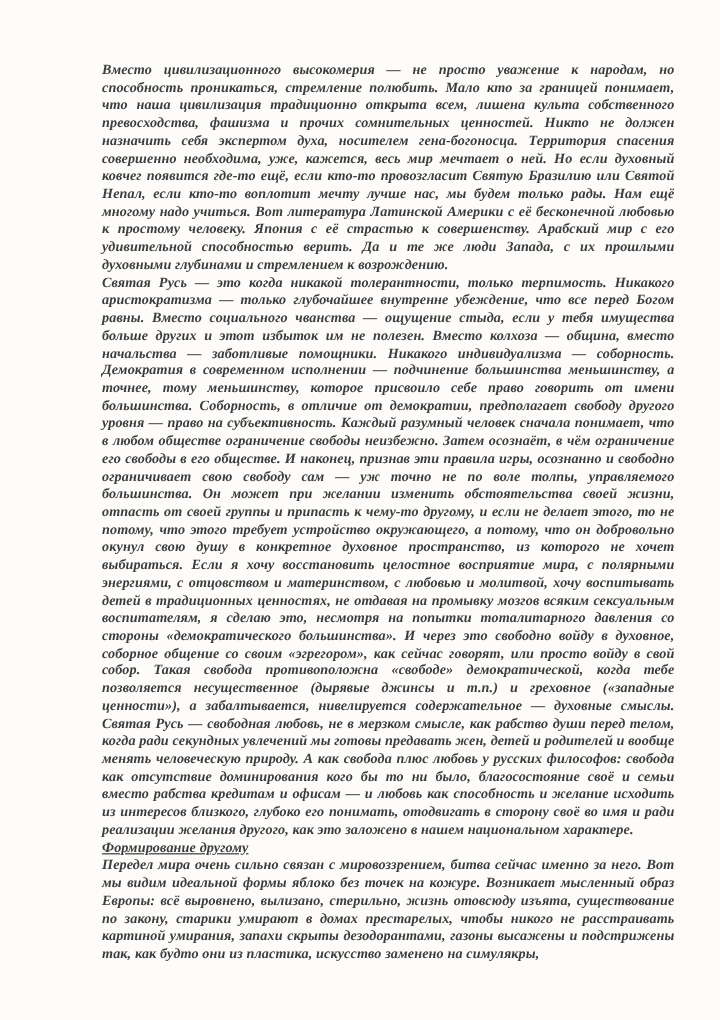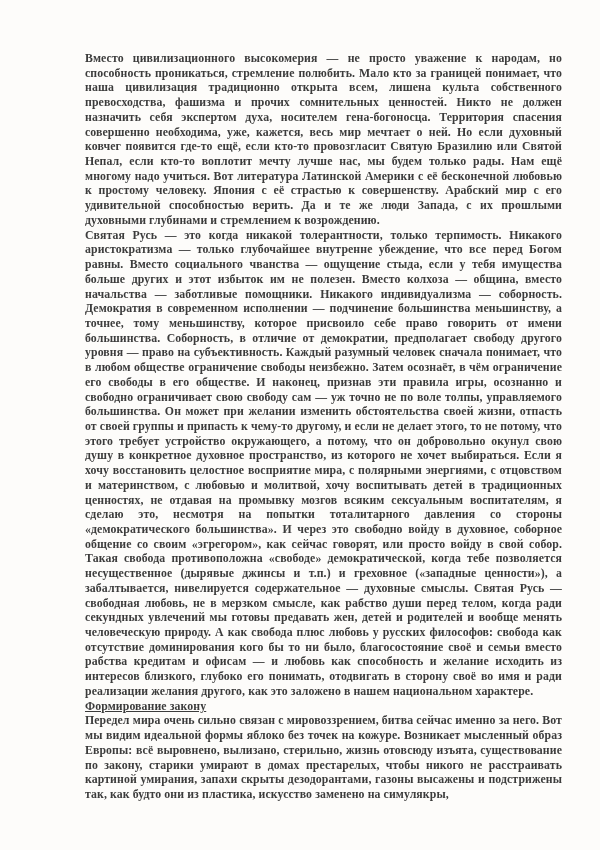--- a/index.html
+++ b/index.html
@@ -15,20 +15,21 @@
       overflow: hidden;
       font-family: "Liberation Serif", serif;
     }
     .text-block {
       position: absolute;
       left: 85px;
       top: 51px;
       width: 477px;
       color: #3c3c3c;
       font-weight: 700;
+      font-style: italic;
       font-size: 11.8px;
       line-height: 14.72px;
       text-align: justify;
       letter-spacing: 0.1px;
     }
     .text-block p {
       margin: 0;
       padding: 0;
       text-indent: 0;
     }
@@ -37,16 +38,16 @@
       text-align: left;
     }
   </style>
 </head>
 <body>
 
 <div class="page">
   <div class="text-block">
     <p>Вместо цивилизационного высокомерия — не просто уважение к народам, но способность проникаться, стремление полюбить. Мало кто за границей понимает, что наша цивилизация традиционно открыта всем, лишена культа собственного превосходства, фашизма и прочих сомнительных ценностей. Никто не должен назначить себя экспертом духа, носителем гена-богоносца. Территория спасения совершенно необходима, уже, кажется, весь мир мечтает о ней. Но если духовный ковчег появится где-то ещё, если кто-то провозгласит Святую Бразилию или Святой Непал, если кто-то воплотит мечту лучше нас, мы будем только рады. Нам ещё многому надо учиться. Вот литература Латинской Америки с её бесконечной любовью к простому человеку. Япония с её страстью к совершенству. Арабский мир с его удивительной способностью верить. Да и те же люди Запада, с их прошлыми духовными глубинами и стремлением к возрождению.</p>
     <p>Святая Русь — это когда никакой толерантности, только терпимость. Никакого аристократизма — только глубочайшее внутренне убеждение, что все перед Богом равны. Вместо социального чванства — ощущение стыда, если у тебя имущества больше других и этот избыток им не полезен. Вместо колхоза — община, вместо начальства — заботливые помощники. Никакого индивидуализма — соборность. Демократия в современном исполнении — подчинение большинства меньшинству, а точнее, тому меньшинству, которое присвоило себе право говорить от имени большинства. Соборность, в отличие от демократии, предполагает свободу другого уровня — право на субъективность. Каждый разумный человек сначала понимает, что в любом обществе ограничение свободы неизбежно. Затем осознаёт, в чём ограничение его свободы в его обществе. И наконец, признав эти правила игры, осознанно и свободно ограничивает свою свободу сам — уж точно не по воле толпы, управляемого большинства. Он может при желании изменить обстоятельства своей жизни, отпасть от своей группы и припасть к чему-то другому, и если не делает этого, то не потому, что этого требует устройство окружающего, а потому, что он добровольно окунул свою душу в конкретное духовное пространство, из которого не хочет выбираться. Если я хочу восстановить целостное восприятие мира, с полярными энергиями, с отцовством и материнством, с любовью и молитвой, хочу воспитывать детей в традиционных ценностях, не отдавая на промывку мозгов всяким сексуальным воспитателям, я сделаю это, несмотря на попытки тоталитарного давления со стороны «демократического большинства». И через это свободно войду в духовное, соборное общение со своим «эгрегором», как сейчас говорят, или просто войду в свой собор. Такая свобода противоположна «свободе» демократической, когда тебе позволяется несущественное (дырявые джинсы и т.п.) и греховное («западные ценности»), а забалтывается, нивелируется содержательное — духовные смыслы. Святая Русь — свободная любовь, не в мерзком смысле, как рабство души перед телом, когда ради секундных увлечений мы готовы предавать жен, детей и родителей и вообще менять человеческую природу. А как свобода плюс любовь у русских философов: свобода как отсутствие доминирования кого бы то ни было, благосостояние своё и семьи вместо рабства кредитам и офисам — и любовь как способность и желание исходить из интересов близкого, глубоко его понимать, отодвигать в сторону своё во имя и ради реализации желания другого, как это заложено в нашем национальном характере.</p>
-    <p class="section-heading">Формирование закону</p>
+    <p class="section-heading">Формирование другому</p>
     <p>Передел мира очень сильно связан с мировоззрением, битва сейчас именно за него. Вот мы видим идеальной формы яблоко без точек на кожуре. Возникает мысленный образ Европы: всё выровнено, вылизано, стерильно, жизнь отовсюду изъята, существование по закону, старики умирают в домах престарелых, чтобы никого не расстраивать картиной умирания, запахи скрыты дезодорантами, газоны высажены и подстрижены так, как будто они из пластика, искусство заменено на симулякры,</p>
   </div>
 </div>
 
 </body></html>

